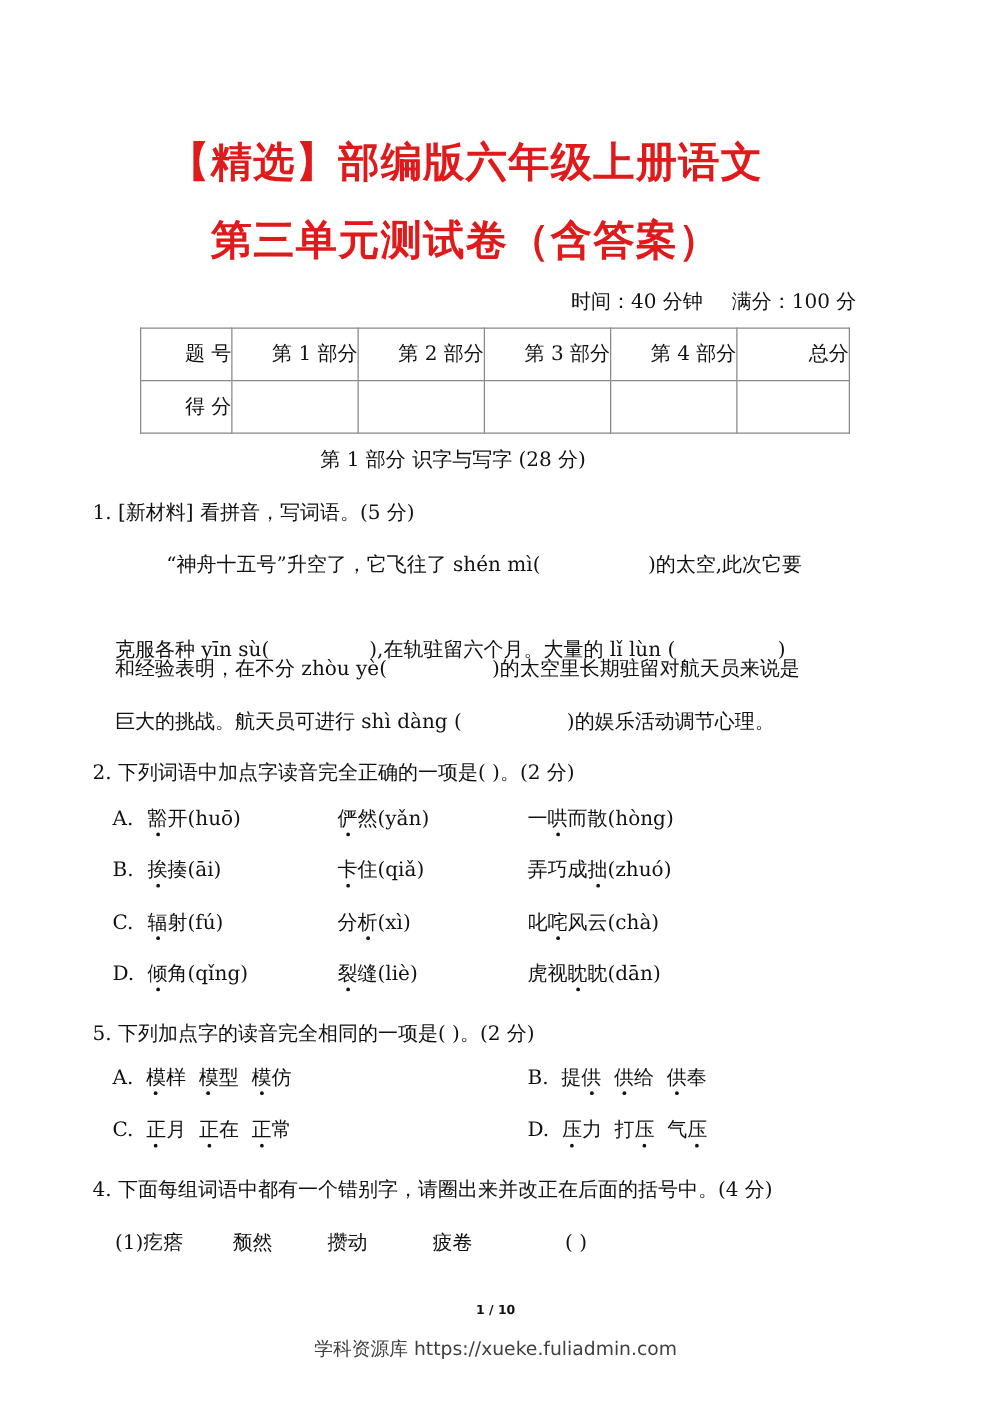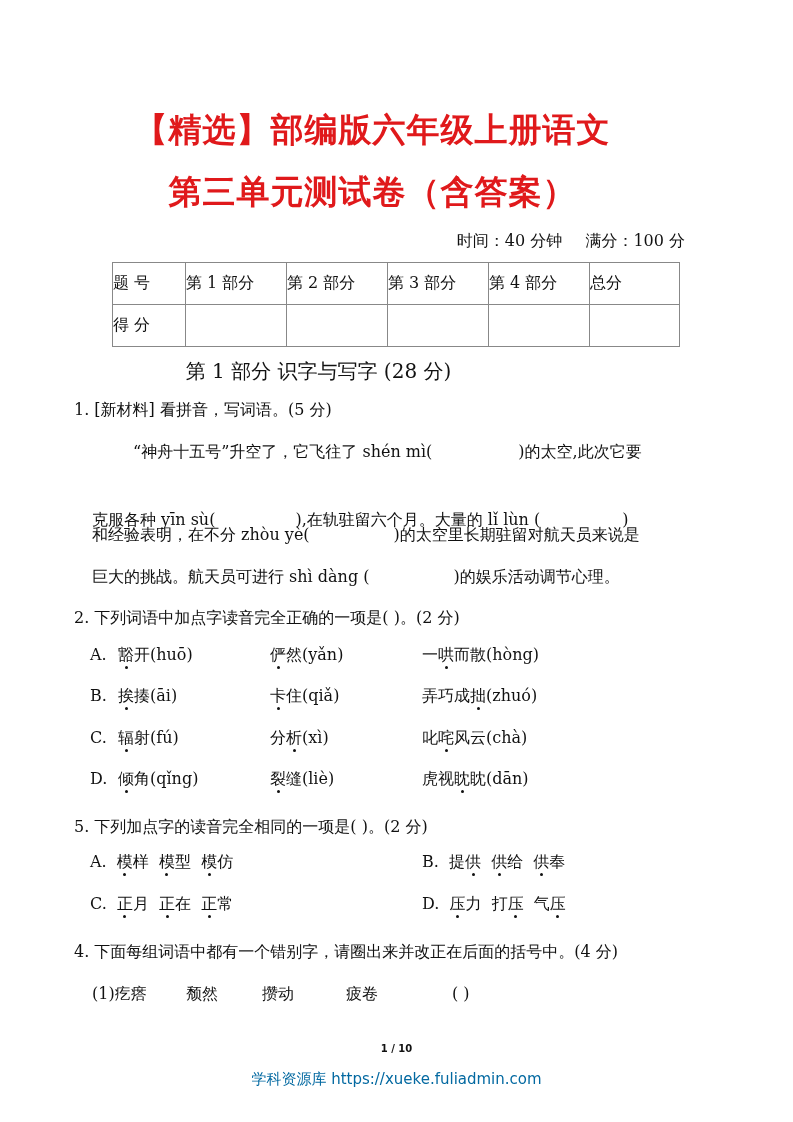--- a/index.html
+++ b/index.html
@@ -7,35 +7,35 @@
            font-family: "DejaVu Serif", "Liberation Serif", serif; color: #111; }
     .title { position: absolute; left: 0; width: 793px; text-align: center;
              color: #e0191b; font-family: "DejaVu Sans", "Liberation Sans", sans-serif;
              font-size: 33px; font-weight: bold; letter-spacing: 1px; }
     .title1 { top: 108px; left: -24px; }
     .title2 { top: 170px; left: -24px; }
     .meta { position: absolute; top: 231px; right: 108px; font-size: 16px; }
     .meta span + span { margin-left: 18px; }
     table.score { position: absolute; top: 262px; left: 112px; border-collapse: collapse;
                   font-size: 16px; }
-    table.score td { border: 1px solid #888; height: 41px; text-align: left; padding: 0; margin-left: 13px; }
+    table.score td { border: 1px solid #888; height: 41px; text-align: right; padding: 0; margin-left: 13px; }
     .c0 { width: 72px; } .c1, .c2, .c3, .c4 { width: 100px; } .c5 { width: 89px; }
-    .sec { position: absolute; top: 358px; left: 0; width: 637px; text-align: center; font-size: 20px; }
+    .sec { position: absolute; top: 358px; left: 0; width: 637px; text-align: center; font-size: 16px; padding-left: 44px; }
     .line { position: absolute; font-size: 16px; white-space: nowrap; }
     .q { left: 74px; }
     .p { left: 92px; }
     .blank { display: inline-block; }
     .opt { position: absolute; font-size: 16px; white-space: nowrap; }
     .dot { position: relative; }
     .dot::after { content: ""; position: absolute; left: 50%; bottom: -5px; width: 3px; height: 3px;
                   margin-left: -1.5px; background: #111; border-radius: 50%; }
     .pageno { position: absolute; top: 1043px; left: 0; width: 793px; text-align: center;
               font-family: "DejaVu Sans", sans-serif; font-size: 10px; font-weight: bold; }
     .footer { position: absolute; top: 1070px; left: 0; width: 793px; text-align: center;
-              font-family: "DejaVu Sans", "Liberation Sans", sans-serif; font-size: 15px; color: #0369a1; }
+              font-family: "DejaVu Sans", "Liberation Sans", sans-serif; font-size: 15px; color: #404040; }
   </style>
 </head>
 <body>
 
 <div class="title title1">【精选】部编版六年级上册语文</div>
 <div class="title title2">第三单元测试卷（含答案）</div>
 
 <div class="meta">
   <span>时间：40 分钟</span>
   <span>满分：100 分</span>

